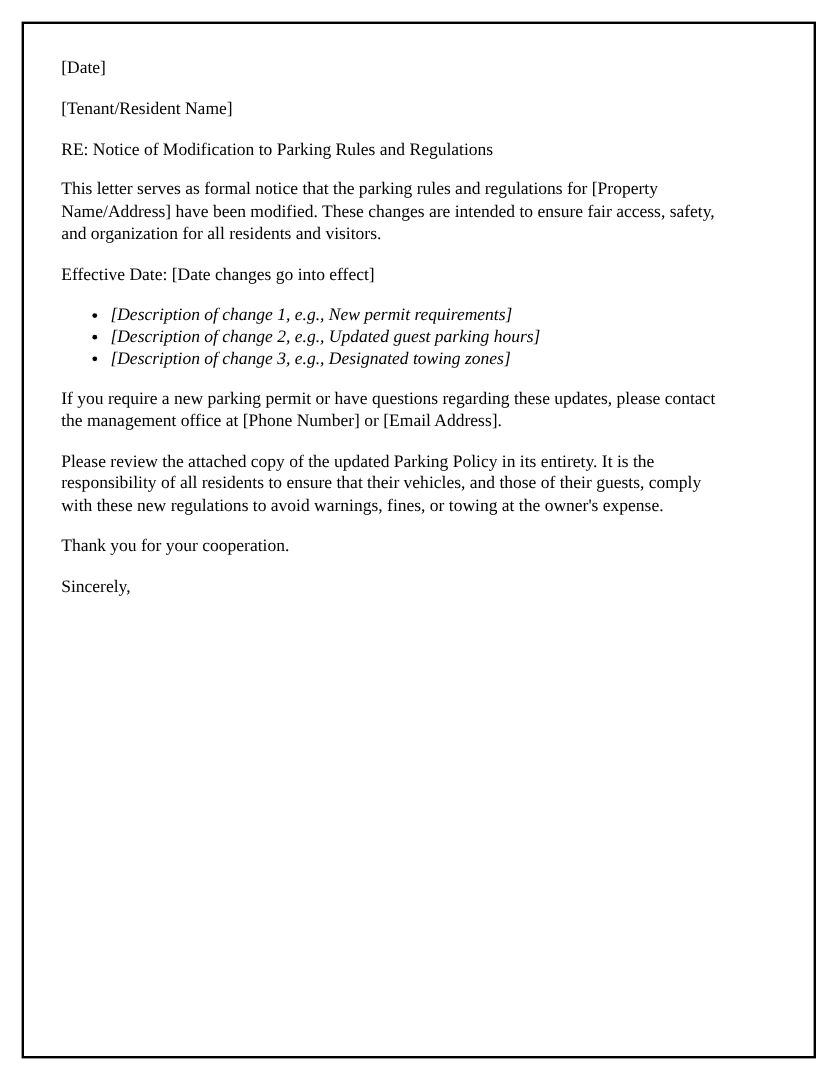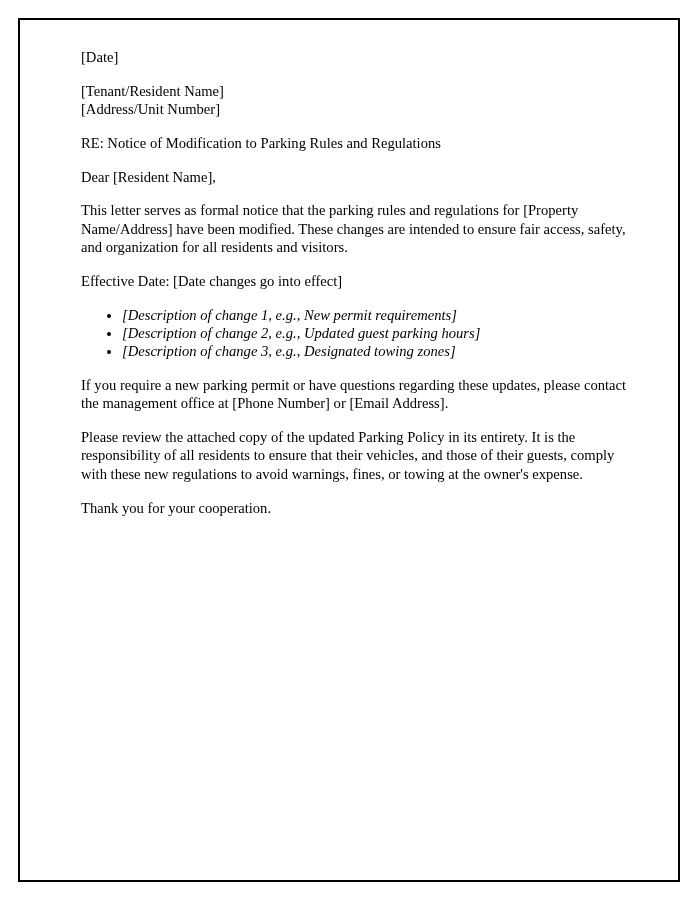--- a/index.html
+++ b/index.html
@@ -16,21 +16,20 @@
   }
   .page {
     position: absolute;
     left: 18px;
     top: 18px;
     width: 662px;
     height: 864px;
     border: 2px solid #000000;
     background: #ffffff;
     box-sizing: border-box;
-    padding-left: 30px;
   }
   .content {
     padding: 28px 50px 20px 31px;
     width: 560px;
     font-size: 14.6px;
     line-height: 18.3px;
   }
   p {
     margin: 0 0 15.5px 0;
   }
@@ -57,40 +56,39 @@
 </head>
 <body>
 
 <div class="page">
   <div class="content">
 
     <p>[Date]</p>
 
     <div class="tight">
       <p>[Tenant/Resident Name]</p>
-      <p>[Address/Unit Number]</p>
     </div>
 
     <p class="bold">RE: Notice of Modification to Parking Rules and Regulations</p>
 
-    <p>Dear [Resident Name],</p>
 
     <p>This letter serves as formal notice that the parking rules and regulations for [Property Name/Address] have been modified. These changes are intended to ensure fair access, safety, and organization for all residents and visitors.</p>
 
     <p><span class="bold">Effective Date:</span><span> [Date changes go into effect]</span></p>
 
 
     <ul class="mod-list">
       <li>[Description of change 1, e.g., New permit requirements]</li>
       <li>[Description of change 2, e.g., Updated guest parking hours]</li>
       <li>[Description of change 3, e.g., Designated towing zones]</li>
     </ul>
 
     <p>If you require a new parking permit or have questions regarding these updates, please contact the management office at [Phone Number] or [Email Address].</p>
 
     <p>Please review the attached copy of the updated Parking Policy in its entirety. It is the responsibility of all residents to ensure that their vehicles, and those of their guests, comply with these new regulations to avoid warnings, fines, or towing at the owner's expense.</p>
 
     <p>Thank you for your cooperation.</p>
 
+    <p>Sincerely,</p>
 
 
   </div>
 </div>
 
 </body></html>

